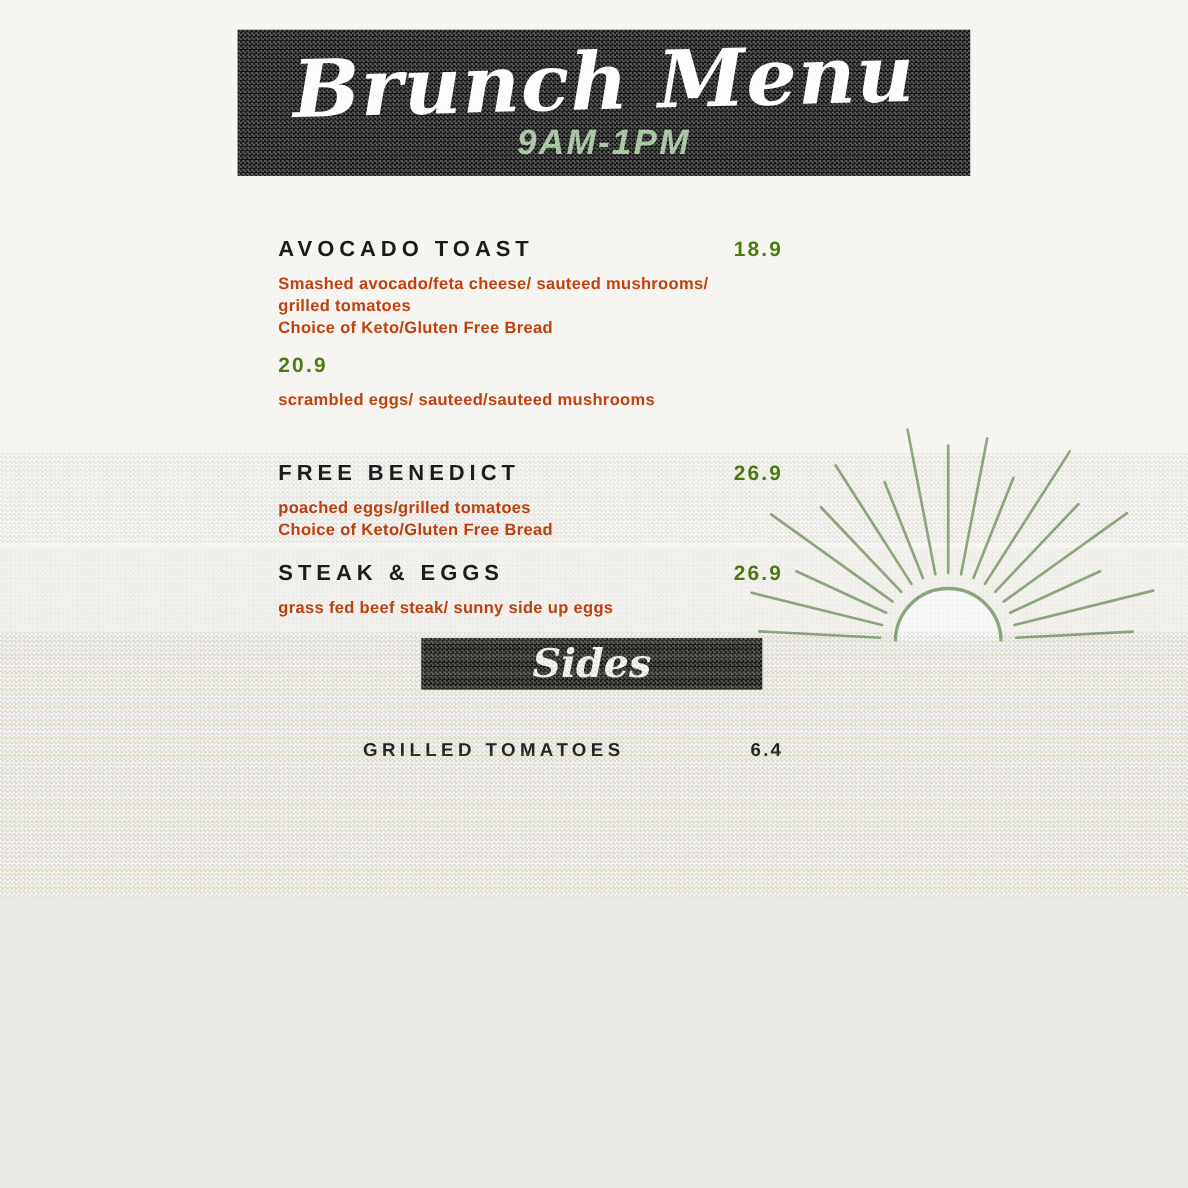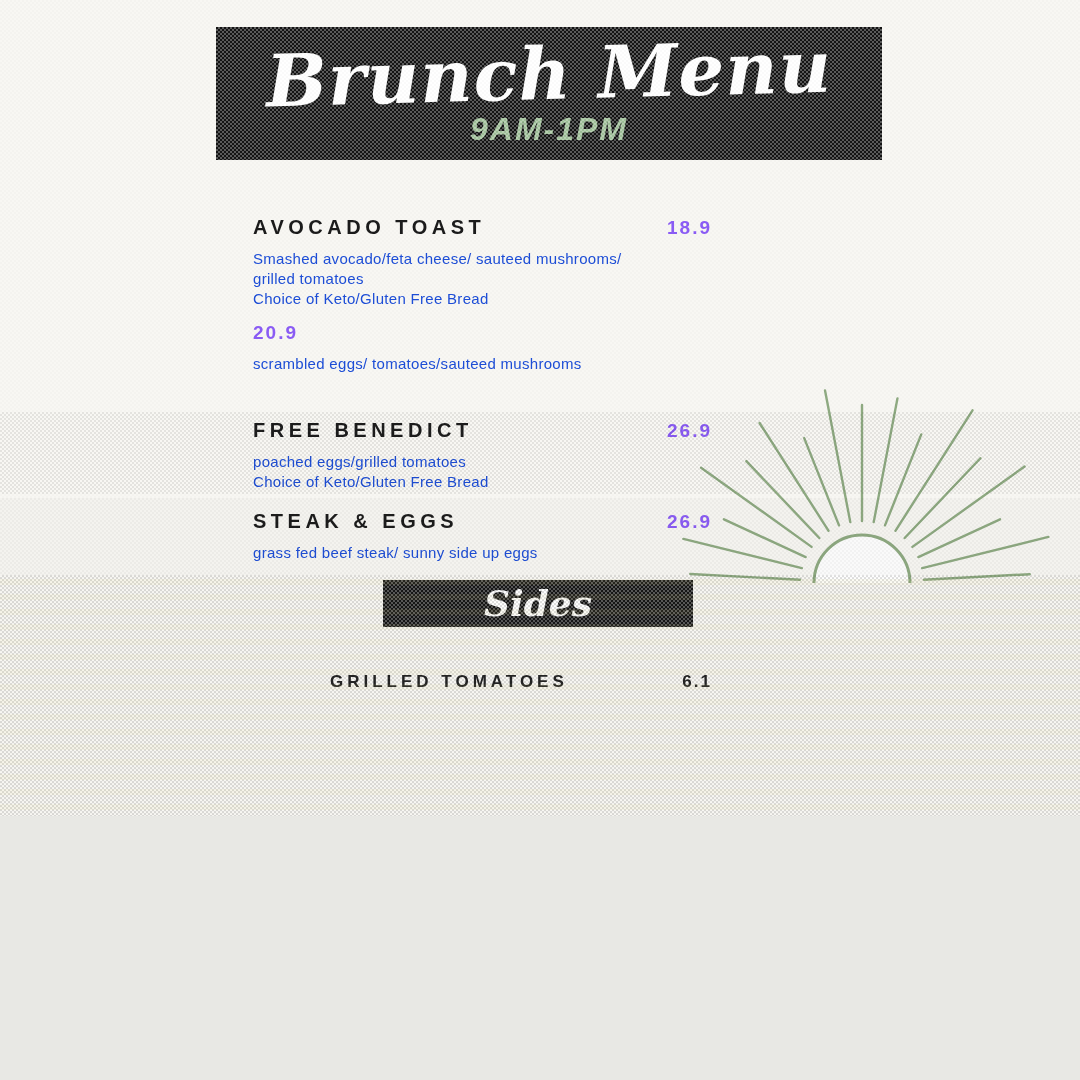--- a/index.html
+++ b/index.html
@@ -22,23 +22,23 @@
     font-style:italic;font-weight:700;font-size:32px;letter-spacing:2px;
     margin-top:-6px;
   }
   
   .menu-item{position:absolute;left:253px;width:459px;}
   #item-0{top:216px}#item-1{top:322px}#item-2{top:419px}#item-3{top:510px}
   .item-head{
     display:flex;justify-content:space-between;align-items:baseline;
     font-weight:700;font-size:20px;letter-spacing:4.5px;color:#1b1b1b;
   }
-  .item-price{font-weight:700;font-size:19px;letter-spacing:2px;color:#8b5cf6;}
+  .item-price{font-weight:700;font-size:19px;letter-spacing:2px;color:#4d7c0f;}
   .desc{margin-top:10px;}
-  .desc p{margin:0;font-weight:400;font-size:15px;line-height:20px;color:#1d4ed8;letter-spacing:.3px;}
+  .desc p{margin:0;font-weight:700;font-size:15px;line-height:20px;color:#c2410c;letter-spacing:.3px;}
   
   #sun{position:absolute;left:700px;top:393px;width:380px;height:195px;pointer-events:none;}
   
   #sides-bar{
     position:absolute;left:383px;top:580px;width:310px;height:47px;
     background:#131313;color:#fff;text-align:center;
   }
   #sides-bar .script{
     font-family:"DejaVu Serif",serif;font-style:italic;font-weight:700;
     font-size:36px;line-height:46px;
@@ -99,21 +99,21 @@
       <p>grilled tomatoes</p>
       <p>Choice of Keto/Gluten Free Bread</p>
     </div>
   </div>
 
   <div class="menu-item" id="item-1">
     <div class="item-head">
       <span class="item-price">20.9</span>
     </div>
     <div class="desc">
-      <p>scrambled eggs/ tomatoes/sauteed mushrooms</p>
+      <p>scrambled eggs/ sauteed/sauteed mushrooms</p>
     </div>
   </div>
 
   <div class="menu-item" id="item-2">
     <div class="item-head">
       <span>FREE BENEDICT</span>
       <span class="item-price">26.9</span>
     </div>
     <div class="desc">
       <p>poached eggs/grilled tomatoes</p>
@@ -153,21 +153,21 @@
         <line x1="100.08496884521642" y1="186.75517071293748" x2="-9.764279977786686" y2="180.99821552621367" stroke="#8fab82" stroke-width="2.4" stroke-linecap="round"></line>
       </svg>
   </div>
 
   <div id="sides-bar" class="dithered">
     <div class="script">Sides</div>
   </div>
 
   <div class="side-row" id="side-0">
     <span>GRILLED TOMATOES</span>
-    <span class="side-price">6.1</span>
+    <span class="side-price">6.4</span>
   </div>
   <div class="side-row" id="side-3">
     <span>EGGS ANY STYLE</span>
     <span class="side-price">5.4</span>
   </div>
 
   <div id="footer" class="dithered">
     <div class="ftext">
       <p>ALL OF OUR PRODUCTS ARE KETO (HIGH FAT, LOW CARB) AND</p>
       <p>MADE FRESH ON SITE</p>

